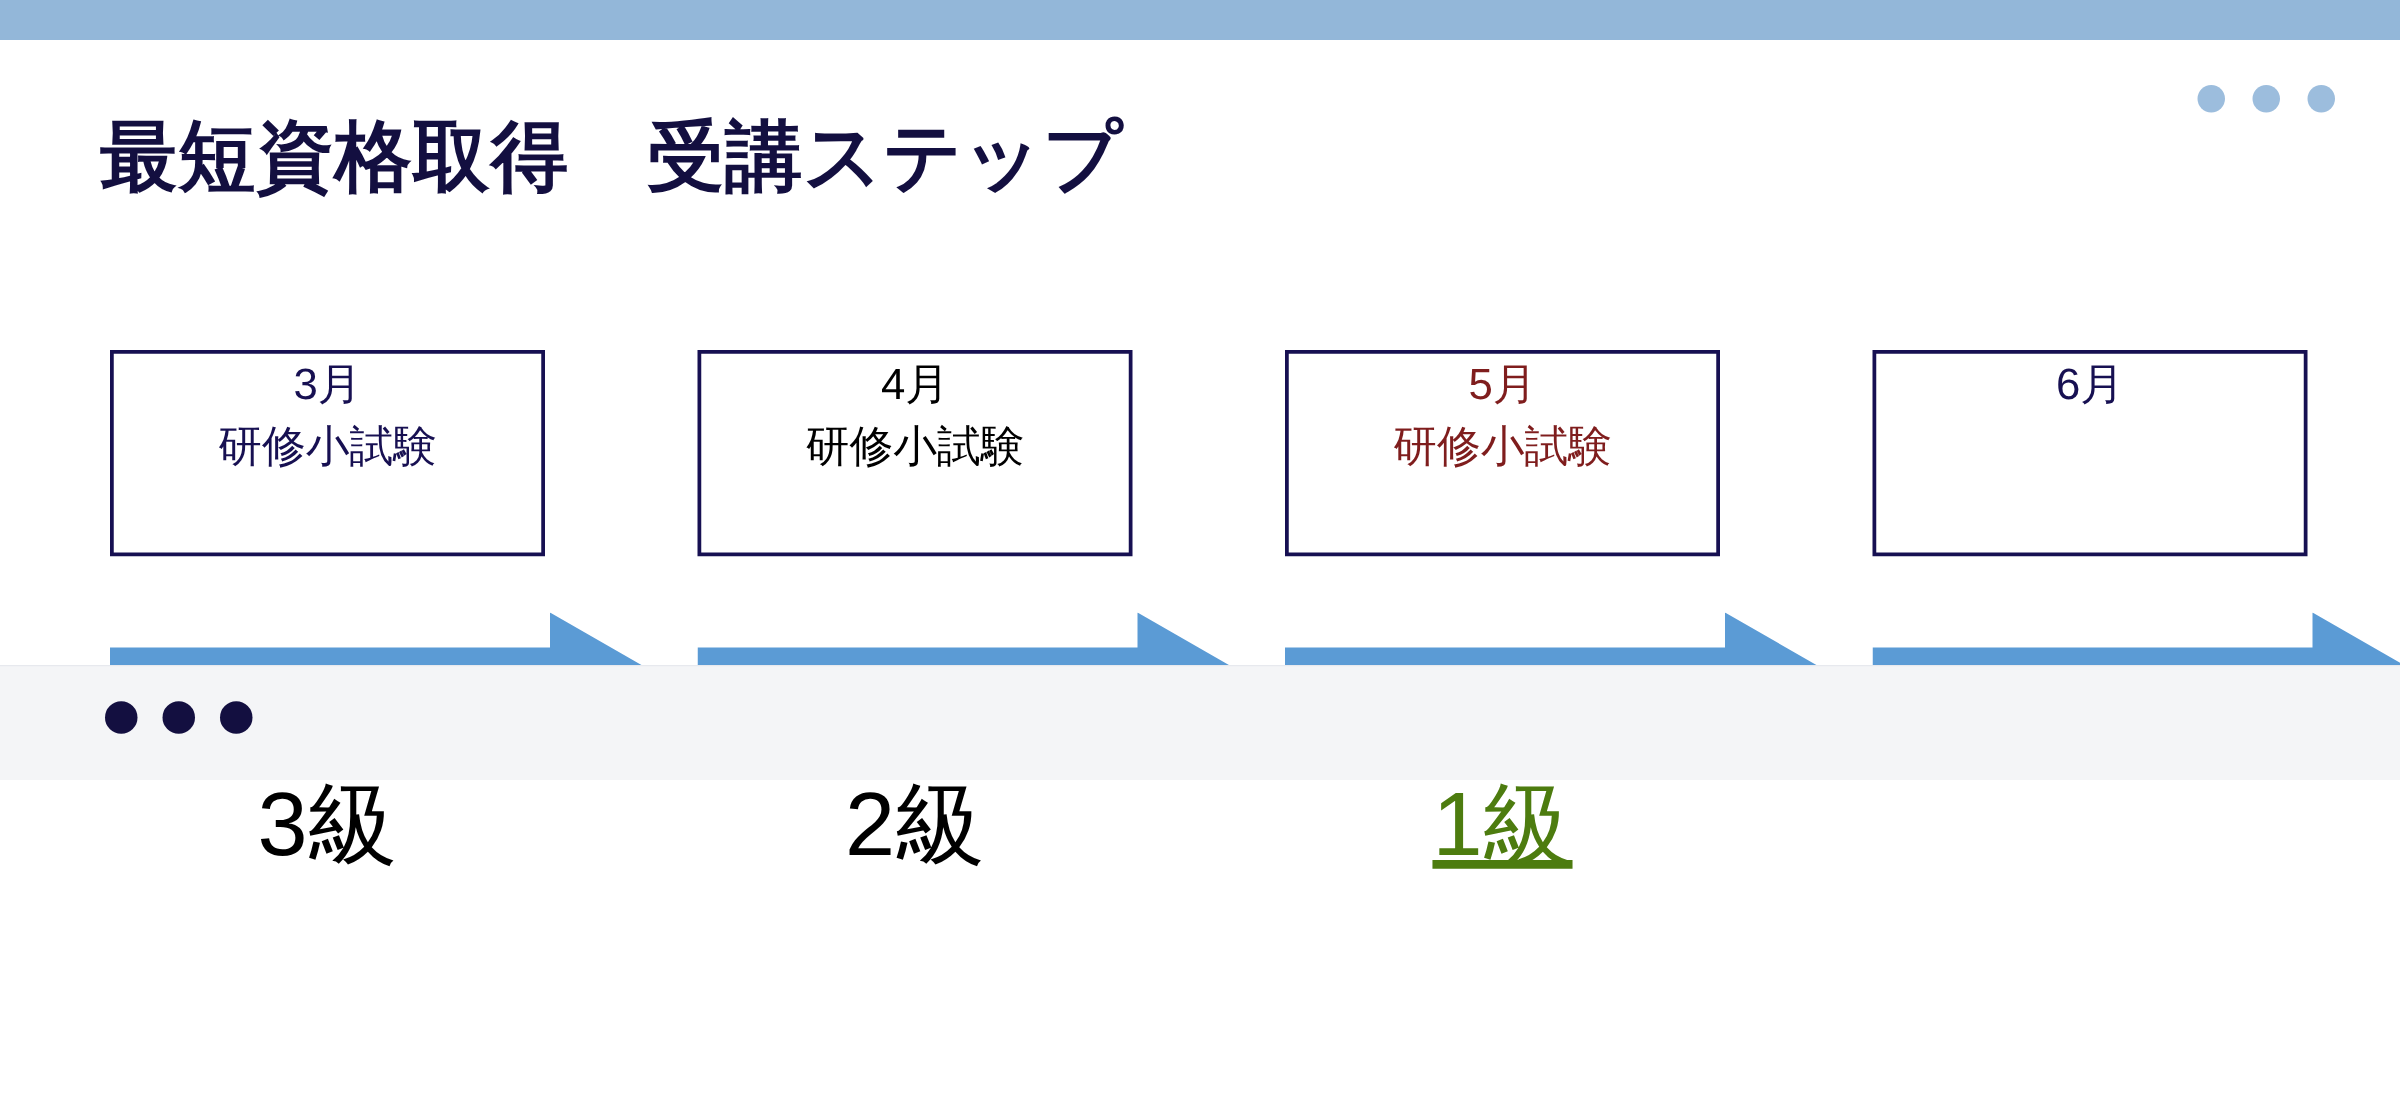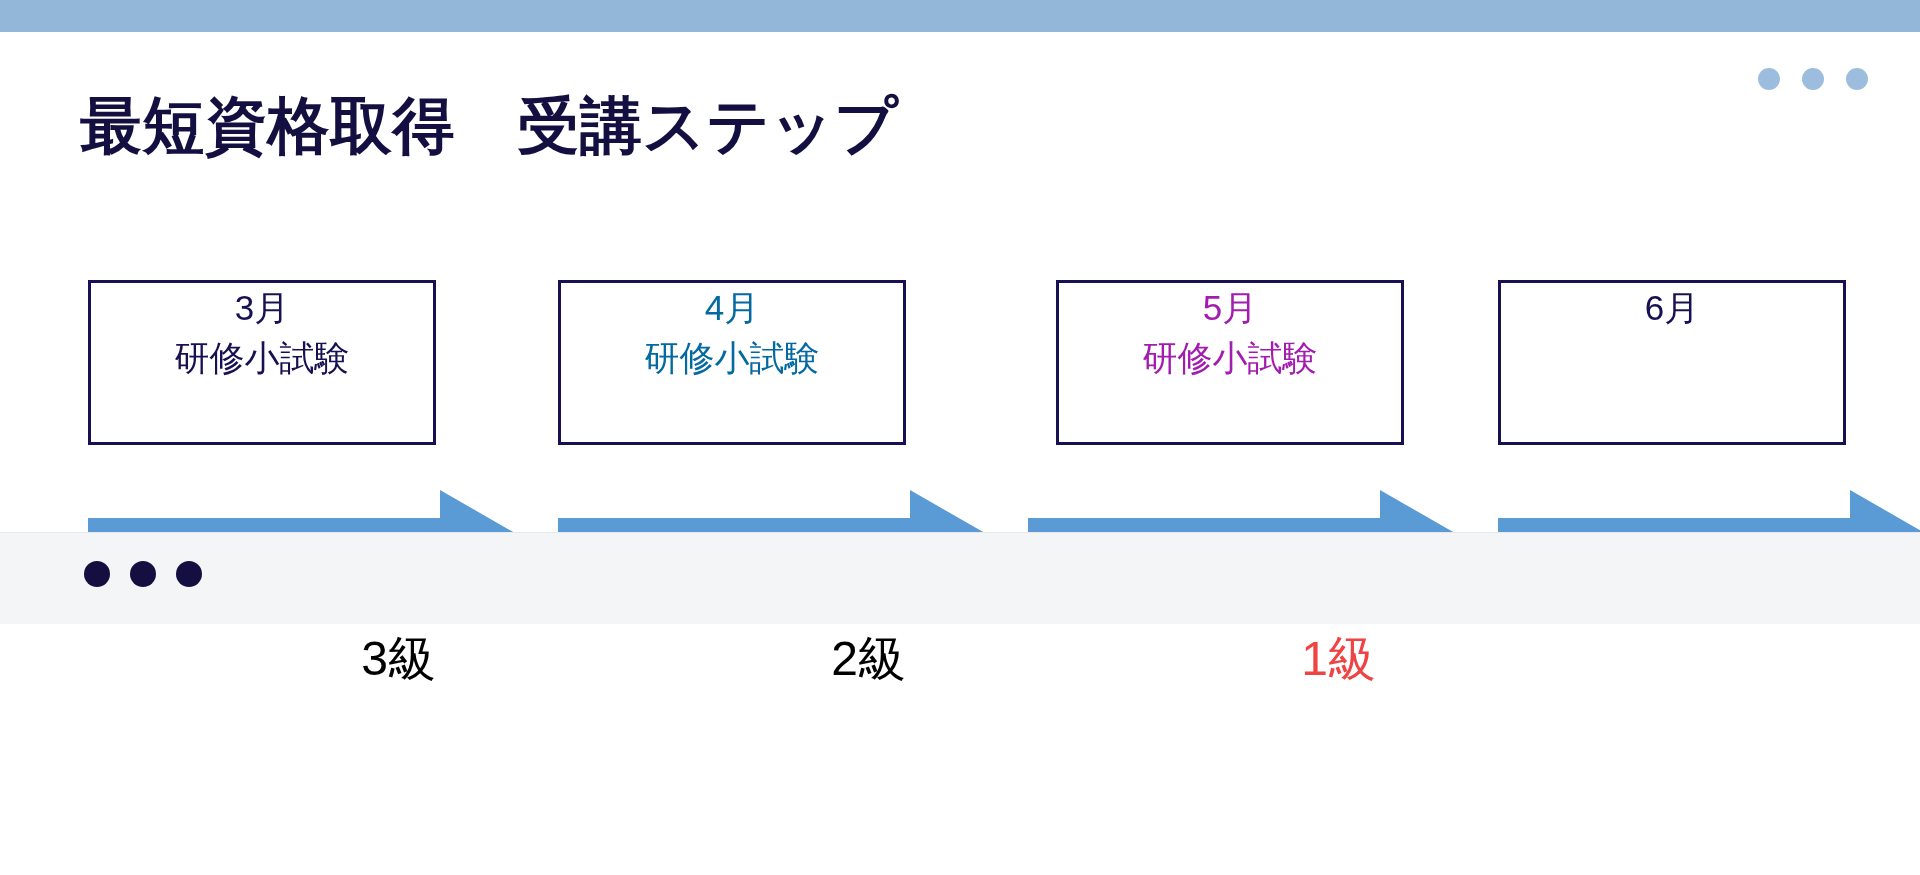--- a/index.html
+++ b/index.html
@@ -72,24 +72,24 @@
   
   .arrow-wrap {
     margin-top:45px;
     width:460px;
     height:125px;
     position:relative;
   }
   .arrow-svg { display:block; }
   
   .grade {
-    margin-top:16px;
+    margin-top:4px;
     width:348px;
-    text-align:right;
-    font-size:48px;
+    text-align:center;
+    font-size:72px;
     color:#000000;
     line-height:1.15;
     white-space:nowrap;
   }
   
   .footer {
     position:absolute; left:0; bottom:0;
     width:1920px; height:92px;
     background:#F4F5F7;
     border-top:1px solid #E7E9EE;
@@ -127,43 +127,43 @@
       </div>
       <div class="arrow-wrap">
         <svg class="arrow-svg" width="460" height="125" viewBox="0 0 460 125">
           <polygon points="0,28 352,28 352,0 460,62 352,125 352,97 0,97" fill="#5B9BD5"></polygon>
         </svg>
       </div>
       <div class="grade" style="color: rgb(0, 0, 0);">3級</div>
     </div>
 
     <div class="step">
-      <div class="step-box" style="border-color: rgb(23, 16, 82); color: #0369a1;">
+      <div class="step-box" style="border-color: rgb(23, 16, 82); color: #000000;">
         <span class="line">4月</span>
         <span class="line">研修小試験</span>
       </div>
       <div class="arrow-wrap">
         <svg class="arrow-svg" width="460" height="125" viewBox="0 0 460 125">
           <polygon points="0,28 352,28 352,0 460,62 352,125 352,97 0,97" fill="#5B9BD5"></polygon>
         </svg>
       </div>
       <div class="grade" style="color: rgb(0, 0, 0);">2級</div>
     </div>
 
     <div class="step">
-      <div class="step-box" style="border-color: rgb(23, 16, 82); color: #a21caf; margin-left: 28px;">
+      <div class="step-box" style="border-color: rgb(23, 16, 82); color: #7f1d1d;">
         <span class="line">5月</span>
         <span class="line">研修小試験</span>
       </div>
       <div class="arrow-wrap">
         <svg class="arrow-svg" width="460" height="125" viewBox="0 0 460 125">
           <polygon points="0,28 352,28 352,0 460,62 352,125 352,97 0,97" fill="#5B9BD5"></polygon>
         </svg>
       </div>
-      <div class="grade" style="color: #ef4444;">1級</div>
+      <div class="grade" style="color: #4d7c0f; text-decoration: underline;">1級</div>
     </div>
 
     <div class="step">
       <div class="step-box" style="border-color: rgb(23, 16, 82); color: rgb(23, 16, 82); gap: 44px;">
         <span class="line">6月</span>
       </div>
       <div class="arrow-wrap">
         <svg class="arrow-svg" width="460" height="125" viewBox="0 0 460 125">
           <polygon points="0,28 352,28 352,0 460,62 352,125 352,97 0,97" fill="#5B9BD5"></polygon>
         </svg>

